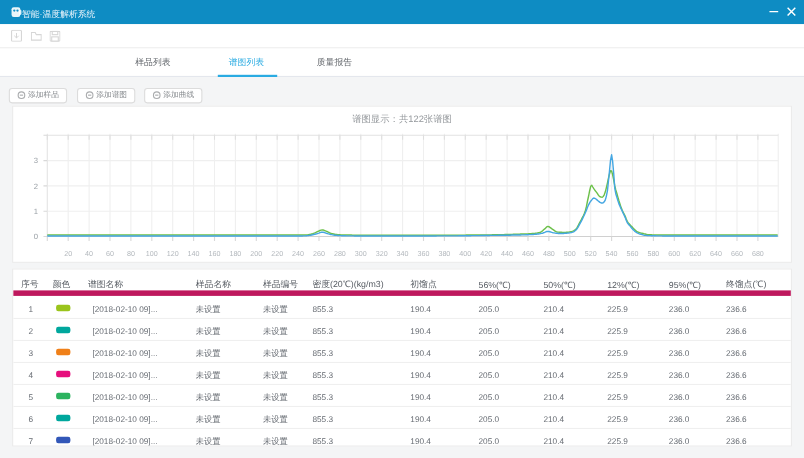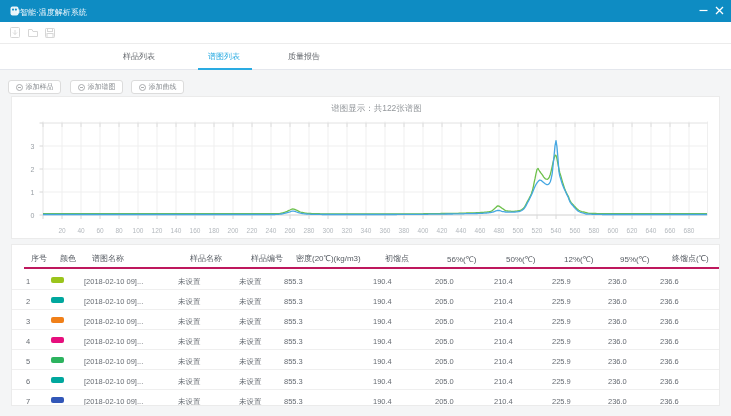--- a/index.html
+++ b/index.html
@@ -7,22 +7,22 @@
 .toolbar {position:absolute;left:0;top:22px;width:731px;height:22px;background:#fff;border-bottom:1px solid #ececec}
 .tabbar {position:absolute;left:0;top:44px;width:731px;height:26px;background:#fff;border-bottom:1px solid #e4e7ed}
 .tab {position:absolute;top:0;width:80px;height:26px;line-height:25px;text-align:center;font-size:8px;color:#63676c}
 .tab.act {color:#2aabe2}
 .tabline {position:absolute;left:198px;top:67.5px;width:54px;height:2.5px;background:#2aabe2;z-index:3}
 .btnrow {position:absolute;left:0;top:70px;width:731px;height:26px}
 .btn {position:absolute;top:10px;height:14px;background:#fff;border:1px solid #dcdcdc;border-radius:3px;font-size:7px;color:#85898d;line-height:12px;text-align:center}
 .btn .ic {display:inline-block;width:7px;height:7px;border:1px solid #aaacae;border-radius:50%;position:relative;top:1.5px;margin-right:3px}
 .btn .ic:before {content:"";position:absolute;left:1px;top:2.4px;width:3.4px;height:0.8px;background:#aaacae}
 .panel {position:absolute;background:#fff;border:1px solid #ebebeb}
-.ctitle {position:absolute;top:6px;left:11px;width:707px;text-align:center;font-size:8.5px;color:#94989c}
-.thead {position:absolute;left:12px;top:0;width:707px;height:24px;border-bottom:2px solid #be185d}
+.ctitle {position:absolute;top:6px;left:0;width:707px;text-align:center;font-size:8.5px;color:#94989c}
+.thead {position:absolute;left:0;top:0;width:707px;height:24px;border-bottom:5px solid #be185d}
 .thead span {position:absolute;top:8px;font-size:8px;color:#565b62}
 .trow {position:absolute;left:0;width:707px;border-bottom:1px solid #efefef}
 .trow span {position:absolute;top:7px;font-size:7.5px;color:#666b72}
 .wbtn {position:absolute;color:#fff}
 svg text {font-family:"Liberation Sans",sans-serif}
 </style></head>
 <body>
 <div class="titlebar">
   <svg width="10" height="10" style="position:absolute;left:10px;top:6px" viewBox="0 0 10 10">
     <rect x="0.5" y="0.5" width="8" height="9" rx="2" fill="#fdfefe" opacity="0.92"></rect>

